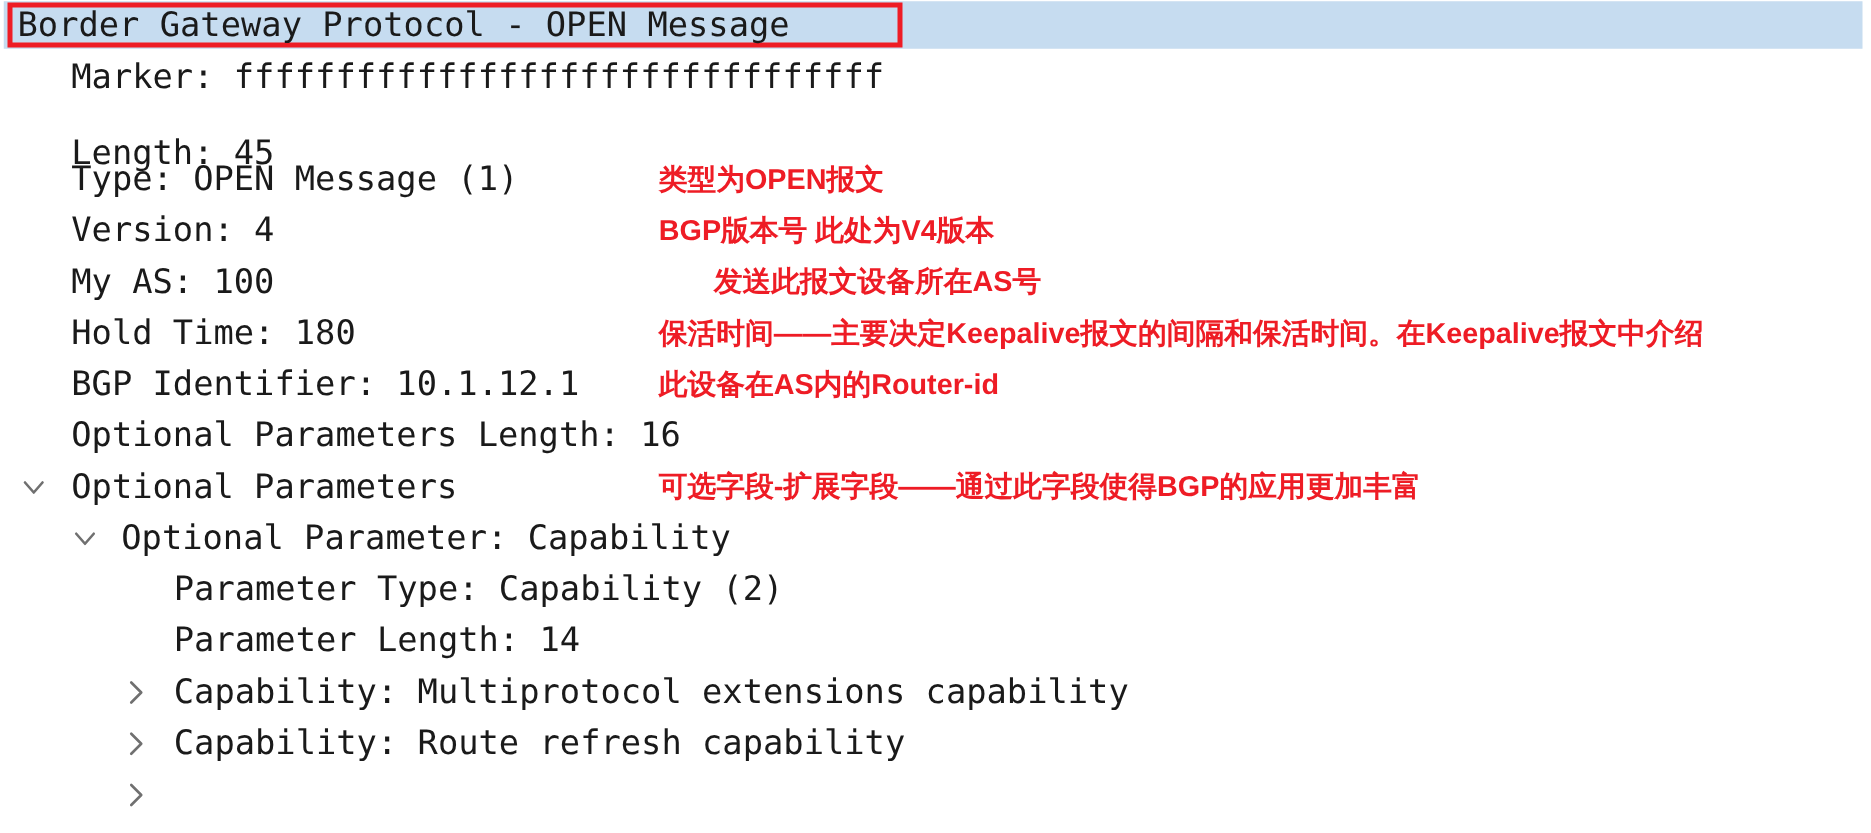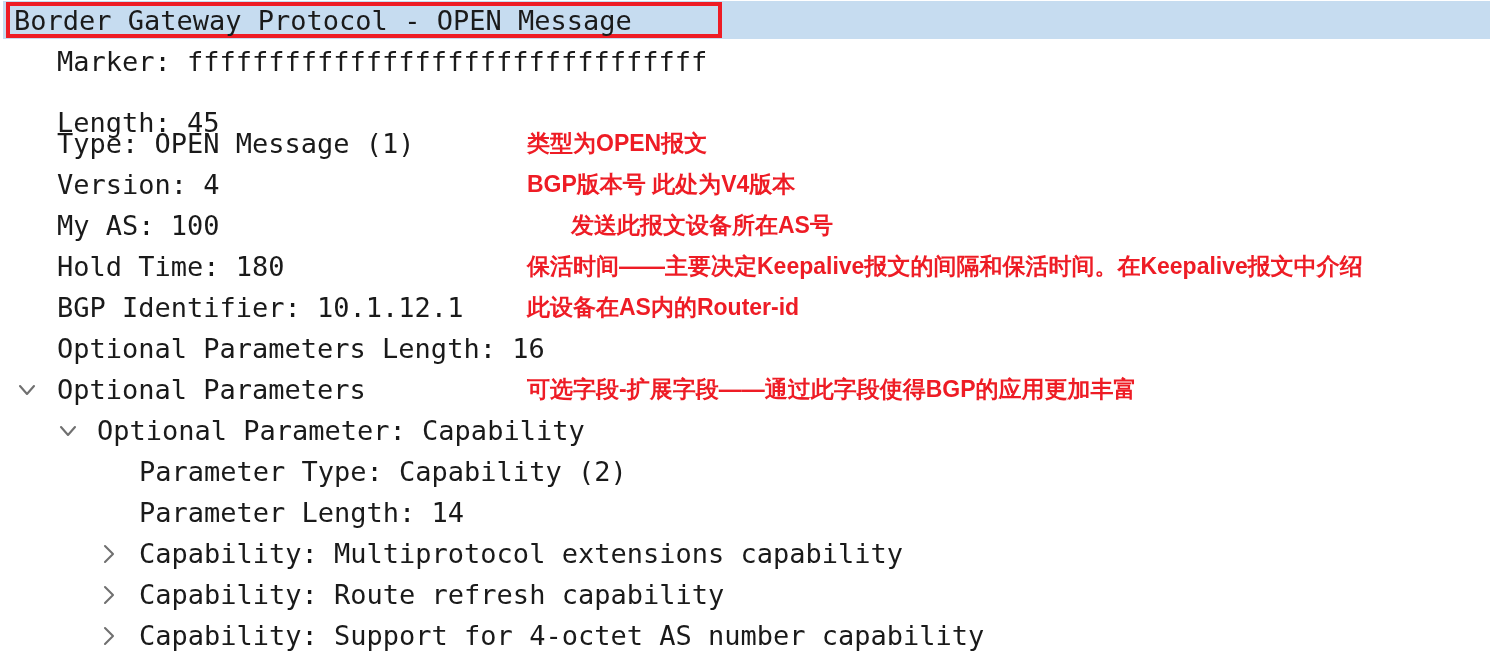--- a/index.html
+++ b/index.html
@@ -144,15 +144,14 @@
         </svg>
       </div>
       <div class="label" style="left: 139px;">Capability: Route refresh capability</div>
     </div>
     <div class="row" style="top: 615px;">
       <div class="twisty" style="left: 96px;">
         <svg width="22" height="22" viewBox="0 0 22 22" aria-hidden="true">
           <path d="M7 3 L15 11 L7 19" fill="none" stroke="currentColor" stroke-width="2.1" stroke-linecap="round" stroke-linejoin="round"></path>
         </svg>
       </div>
-      <div class="label" style="left: 139px;">Capability: Support for 4-octet AS number capability</div>
     </div>
   </div>
 
 </body></html>

